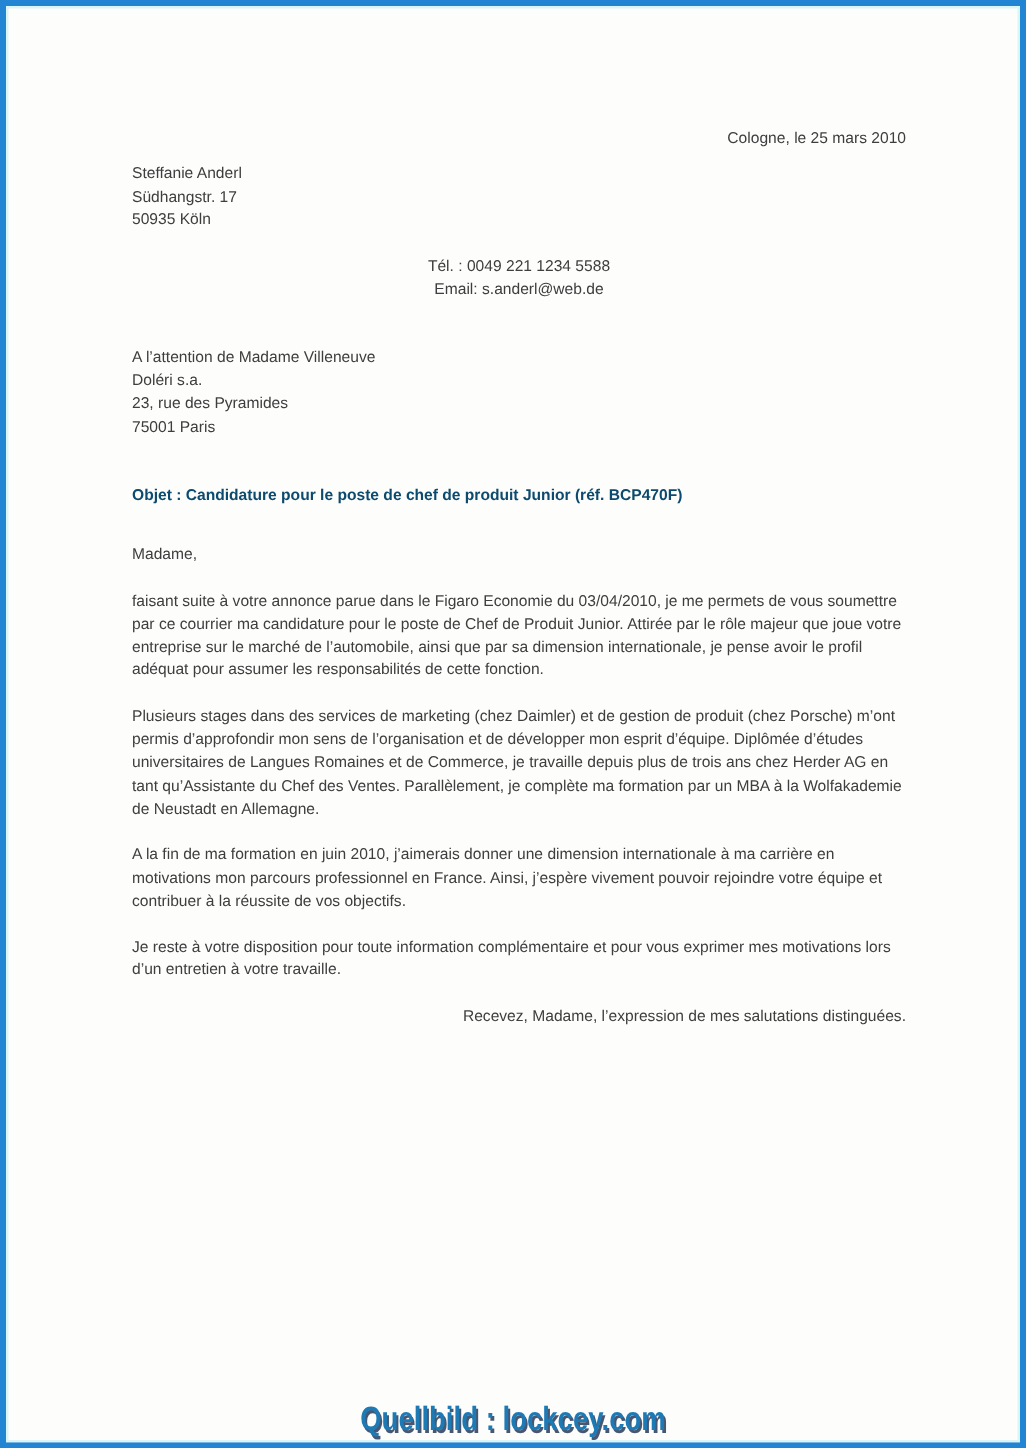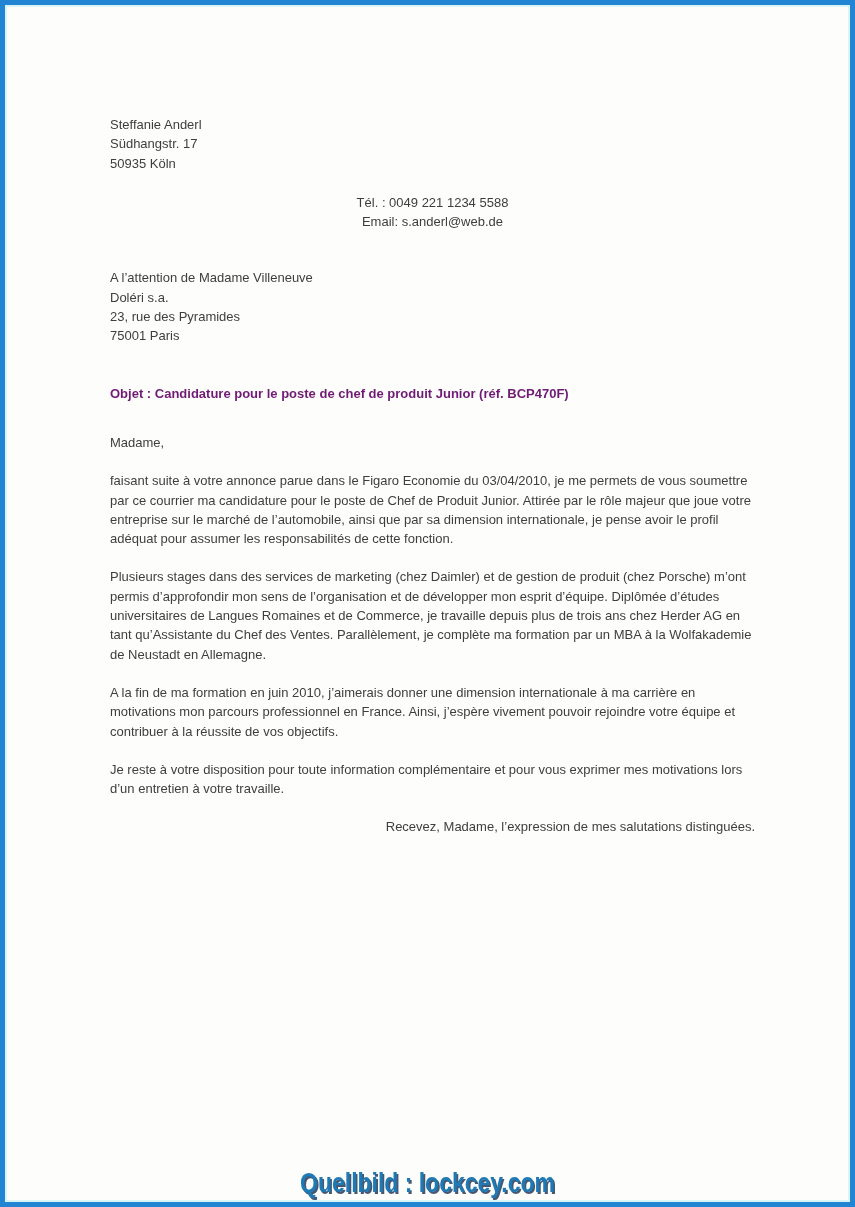--- a/index.html
+++ b/index.html
@@ -21,21 +21,21 @@
     line-height: 19.3px;
   }
   .block { white-space: pre-line; }
   .date-line { text-align: right; }
   .sender-address { margin-top: 10px; }
   .sender-contact { margin-top: 20px; text-align: center; }
   .recipient-address { margin-top: 37px; }
   .subject-line {
     margin-top: 38px;
     font-weight: bold;
-    color: #701a75;
+    color: #0c4a6e;
   }
   .salutation { margin-top: 30px; }
   .para { margin-top: 19px; }
   .closing-line { margin-top: 19px; text-align: right; }
   .watermark {
     position: absolute;
     left: 0;
     right: 0;
     bottom: 3px;
     text-align: center;
@@ -46,20 +46,21 @@
     text-shadow: 2px 2px 0 rgba(25, 45, 78, 0.8);
     transform: scaleX(0.82);
     transform-origin: 50% 50%;
     white-space: nowrap;
   }
 </style>
 </head>
 <body>
 
 <div class="sheet">
+  <div class="date-line">Cologne, le 25 mars 2010</div>
 
   <div class="block sender-address">Steffanie Anderl
 Südhangstr. 17
 50935 Köln</div>
 
   <div class="block sender-contact">Tél. : 0049 221 1234 5588
 Email: s.anderl@web.de</div>
 
   <div class="block recipient-address">A l’attention de Madame Villeneuve
 Doléri s.a.

